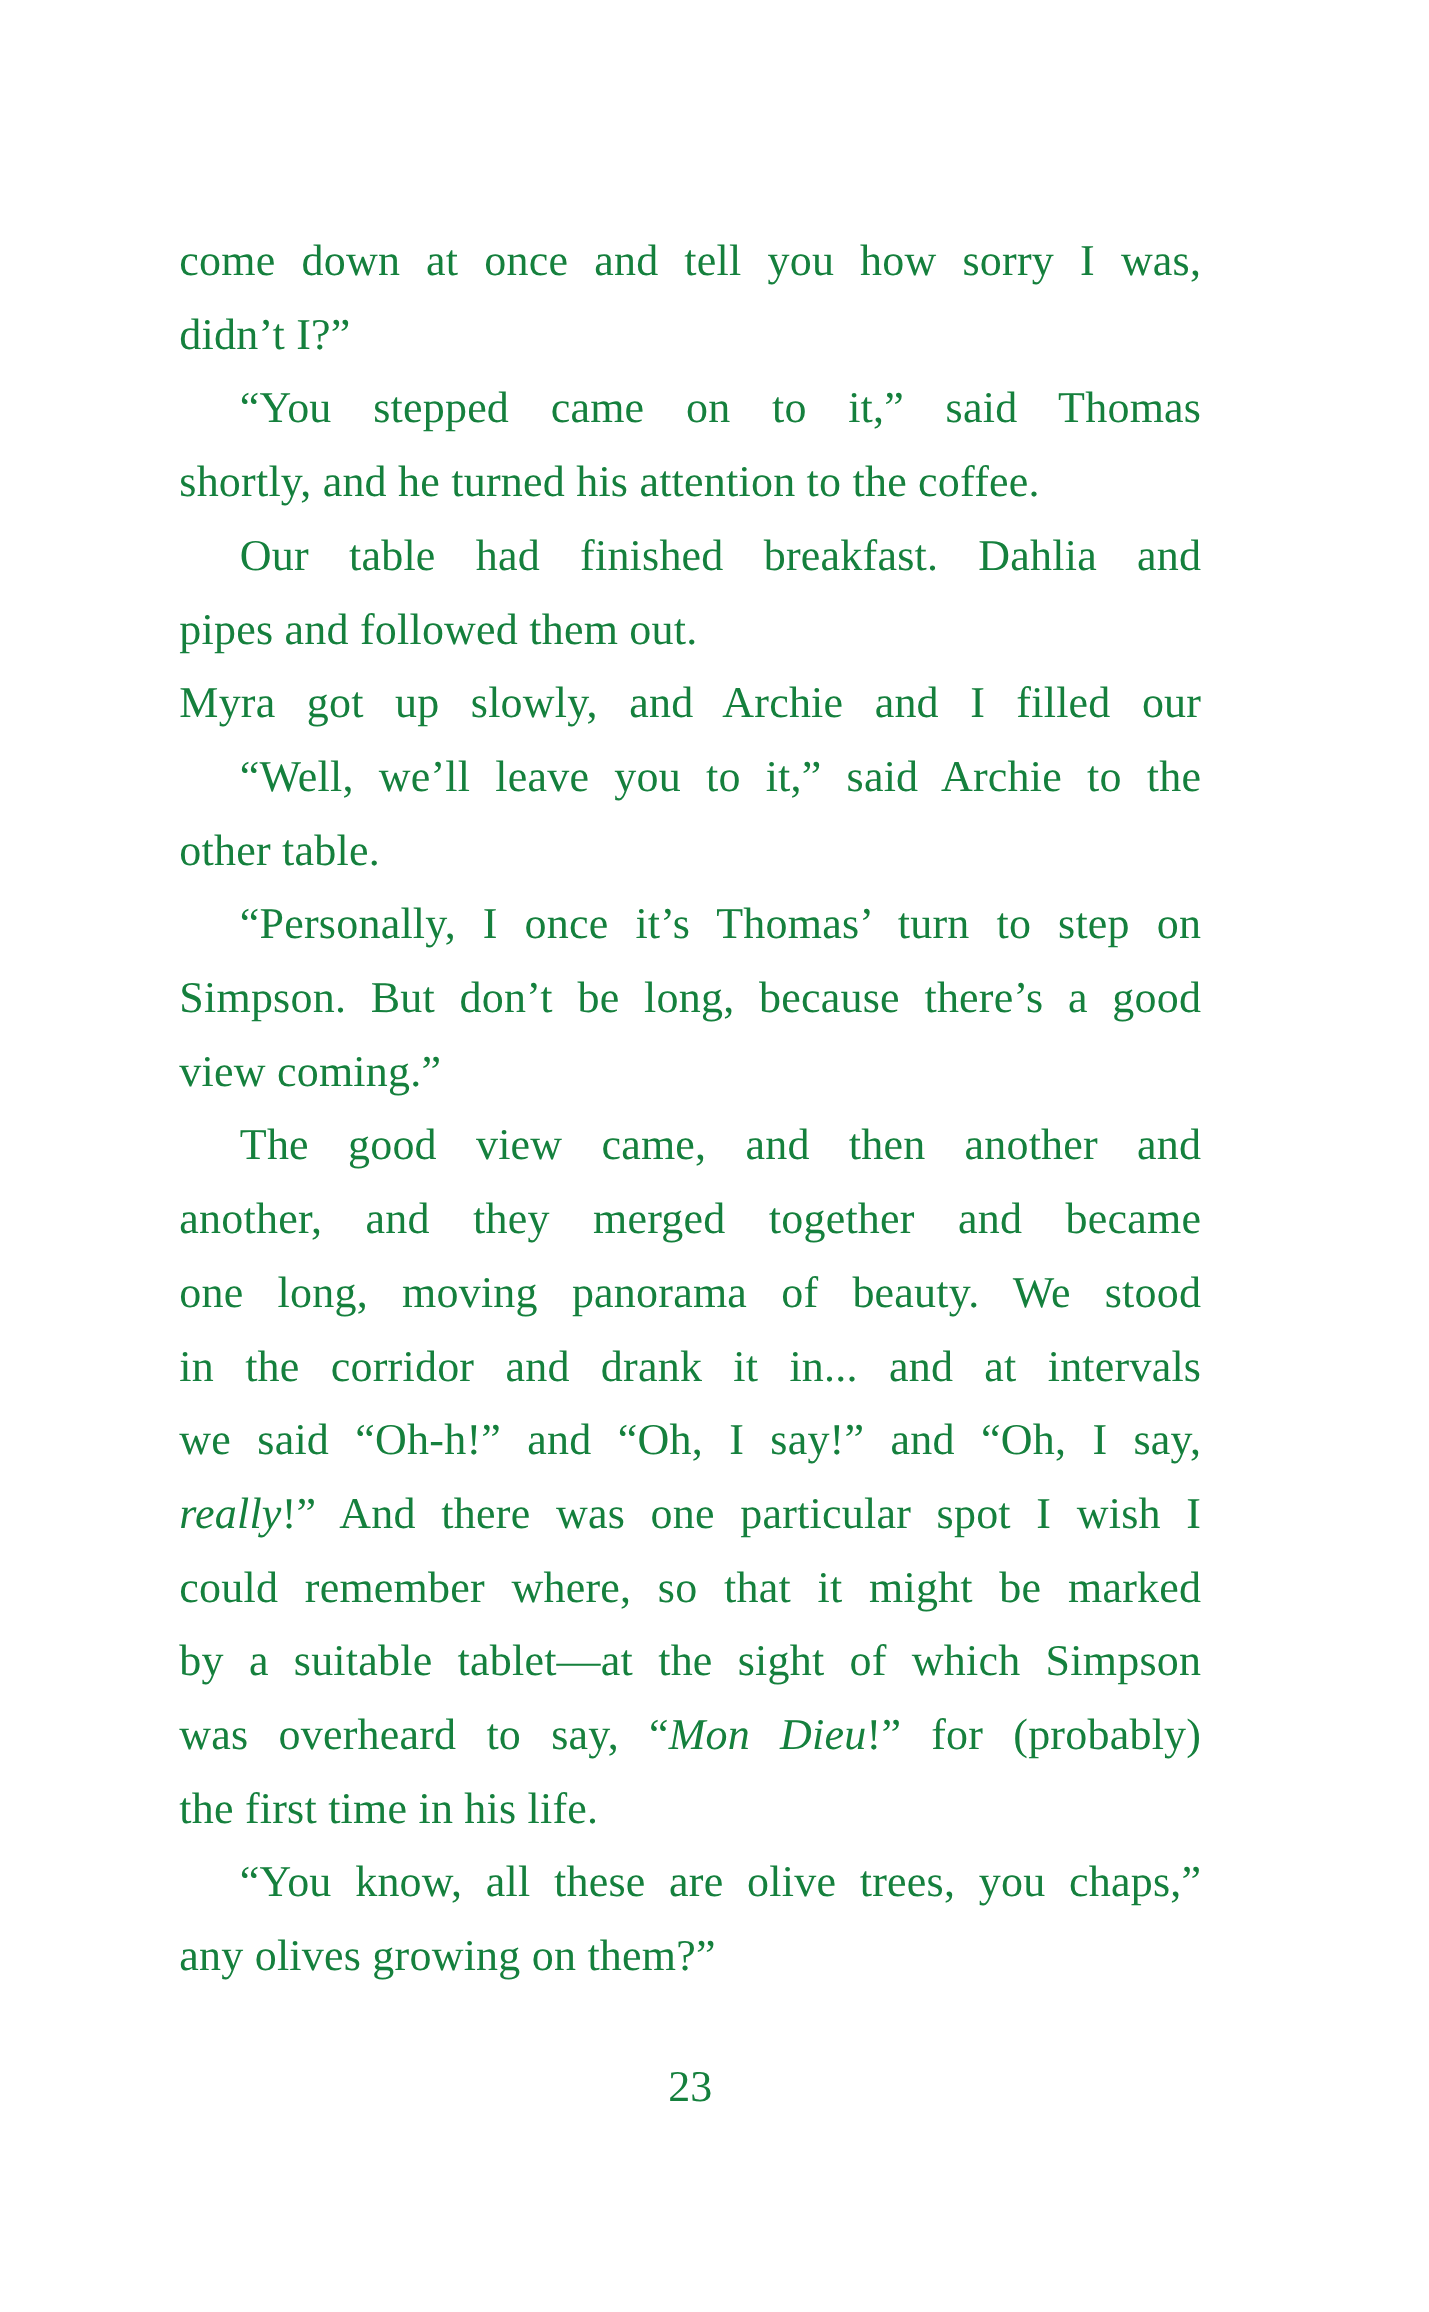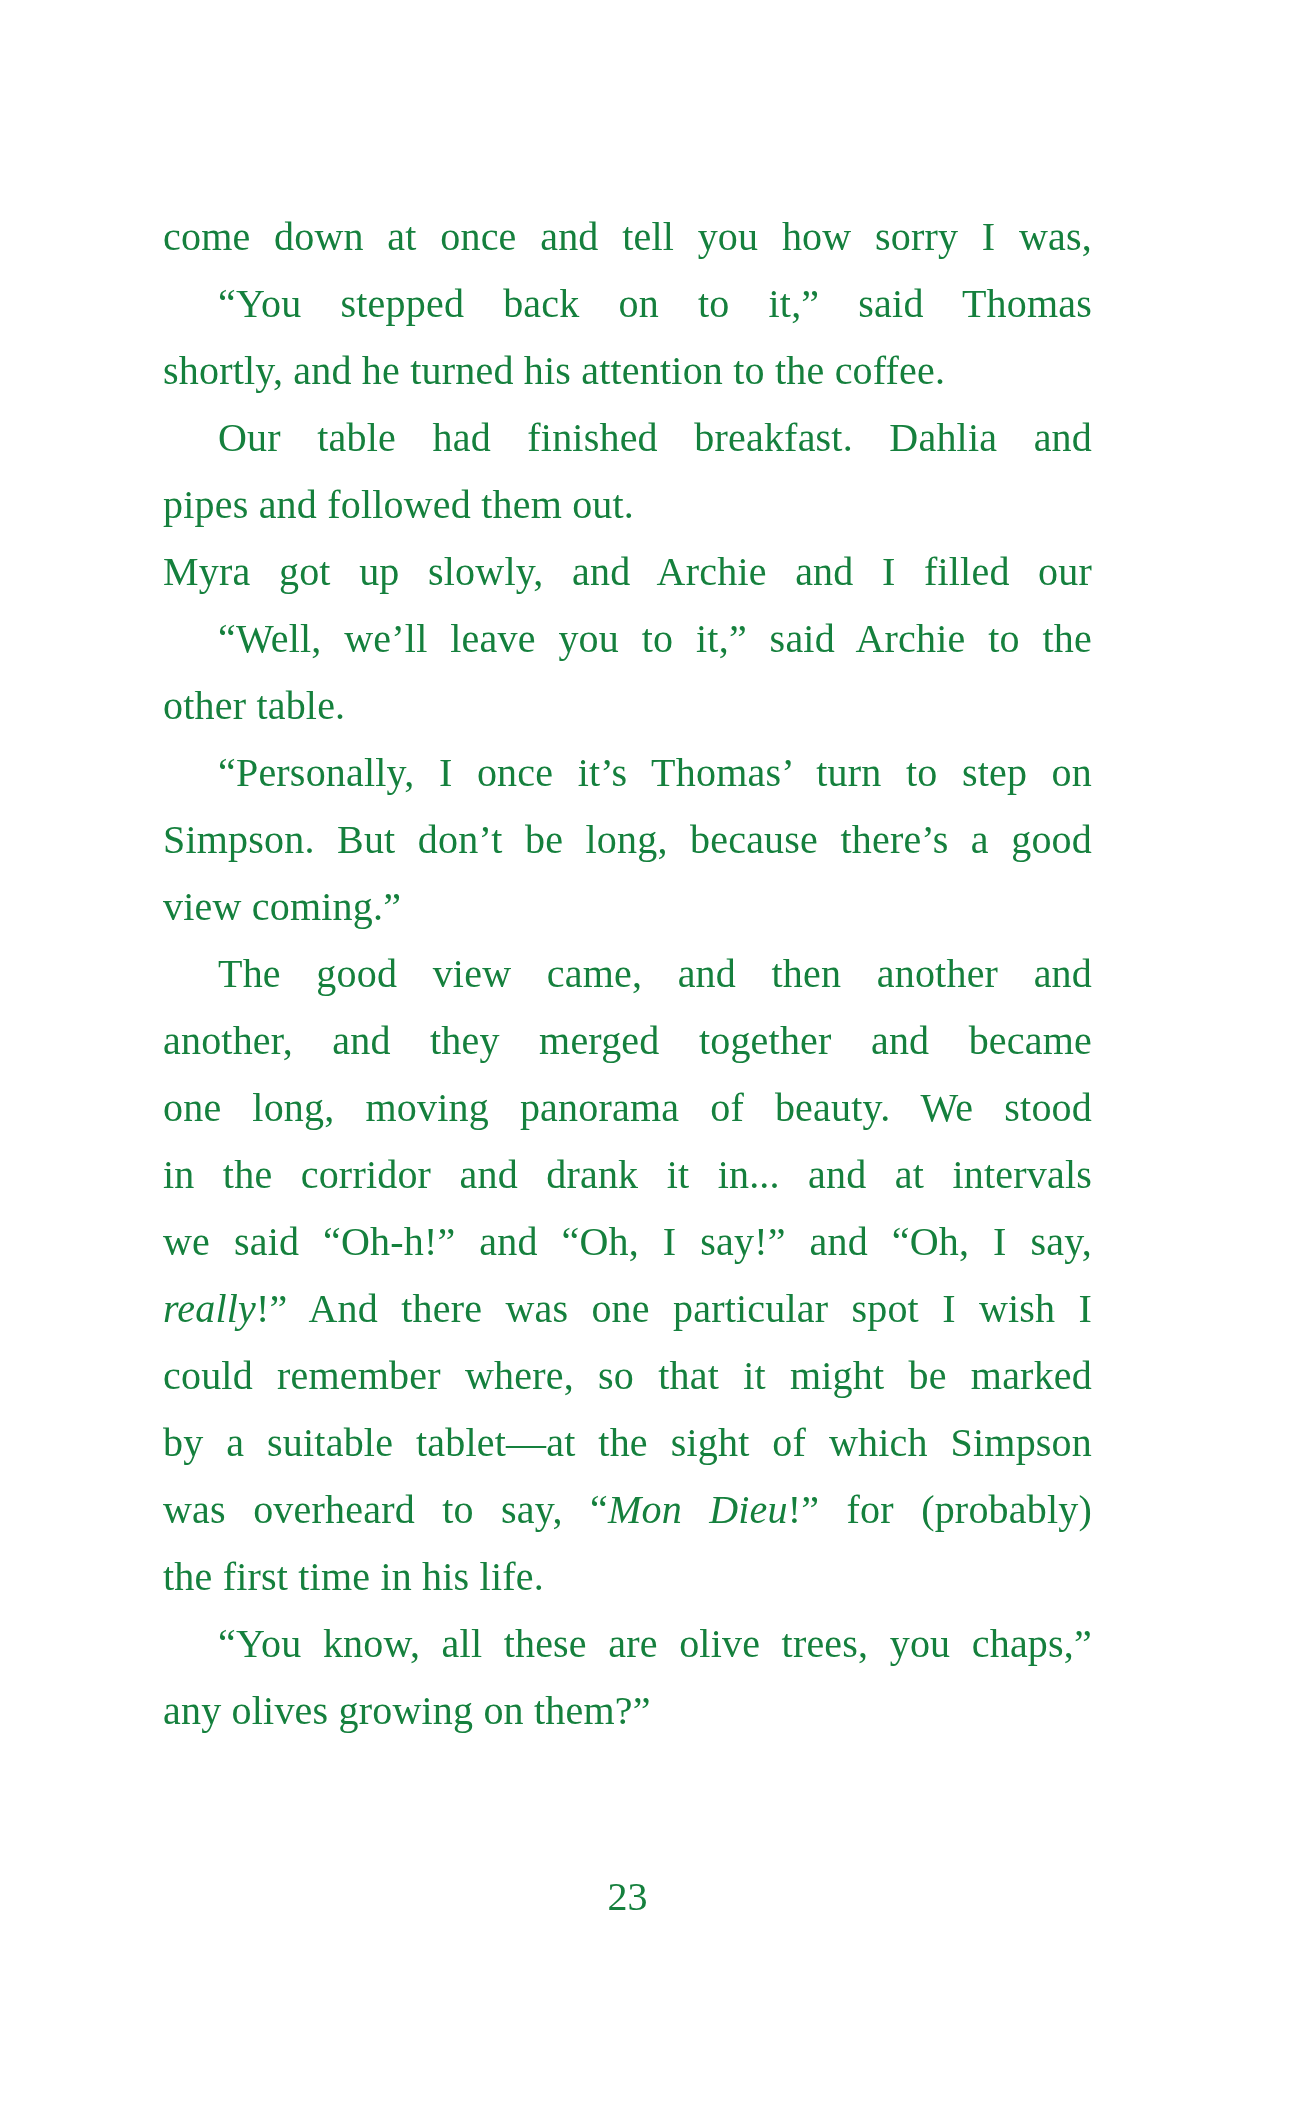--- a/index.html
+++ b/index.html
@@ -51,21 +51,22 @@
     font-size: 40px;
     line-height: 50px;
   }
 </style>
 </head>
 <body>
 
 <div class="page">
   <div class="text-block" id="text-block">
       <div class="line justify"><span class="seg">come down at once and tell you how sorry I was,</span></div>
-      <div class="line justify indent"><span class="seg">“You stepped back on to it,” said Thomas</span></div>
+      <div class="line last"><span class="seg">didn’t I?”</span></div>
+      <div class="line justify indent"><span class="seg">“You stepped came on to it,” said Thomas</span></div>
       <div class="line last"><span class="seg">shortly, and he turned his attention to the coffee.</span></div>
       <div class="line justify indent"><span class="seg">Our table had finished breakfast. Dahlia and</span></div>
       <div class="line last"><span class="seg">pipes and followed them out.</span></div>
       <div class="line justify"><span class="seg">Myra got up slowly, and Archie and I filled our</span></div>
       <div class="line justify indent"><span class="seg">“Well, we’ll leave you to it,” said Archie to the</span></div>
       <div class="line last"><span class="seg">other table.</span></div>
       <div class="line justify indent"><span class="seg">“Personally, I once it’s Thomas’ turn to step on</span></div>
       <div class="line justify"><span class="seg">Simpson. But don’t be long, because there’s a good</span></div>
       <div class="line last"><span class="seg">view coming.”</span></div>
       <div class="line justify indent"><span class="seg">The good view came, and then another and</span></div>

